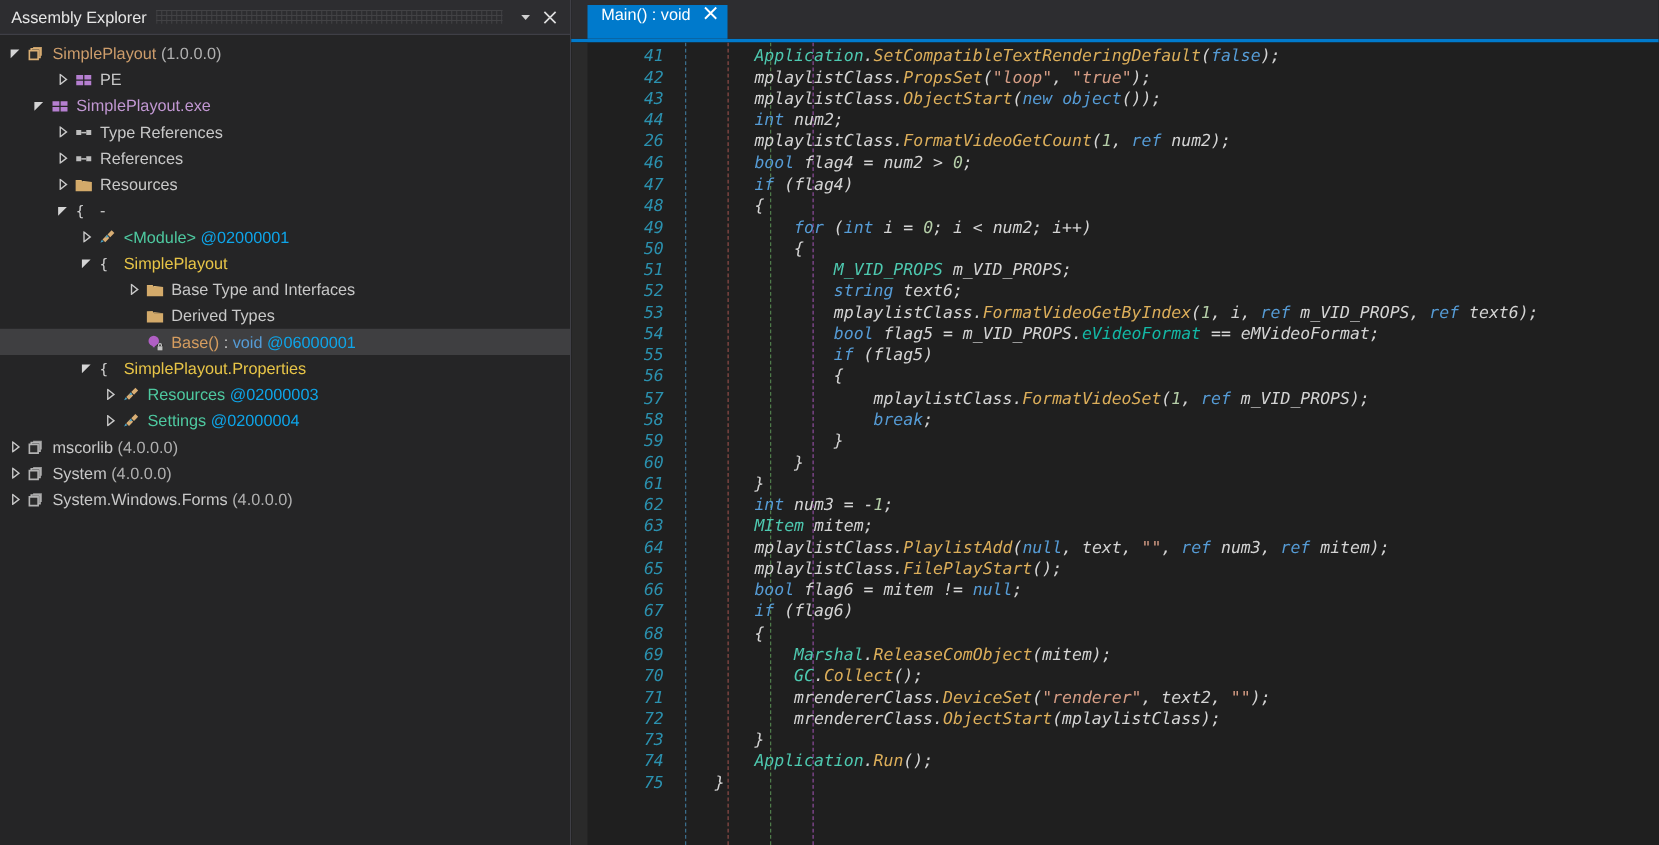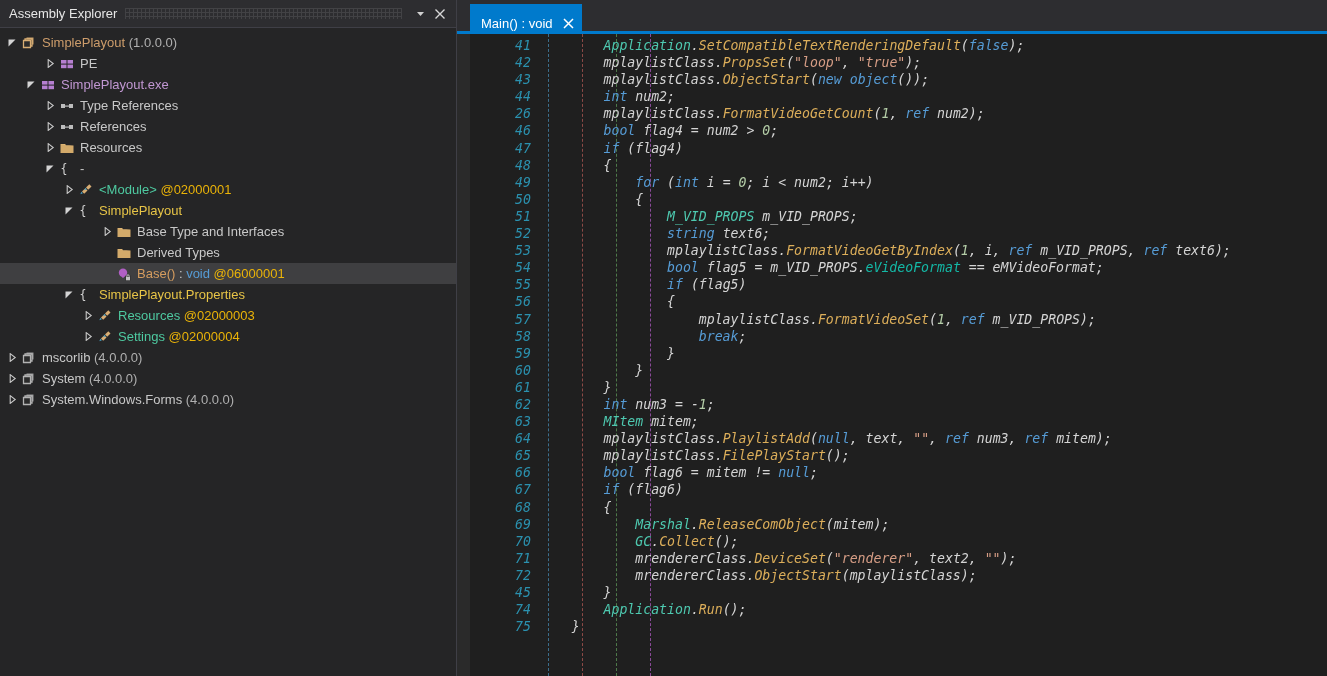--- a/index.html
+++ b/index.html
@@ -63,34 +63,34 @@
   }
   .twisty svg { display:block; }
   .ico { width: 18px; min-width:18px; height: 16px; display:flex; align-items:center; justify-content:center; margin-right: 4px; }
   .ico svg { display: block; }
   .lbl { color: #d4d4d4; }
   .lbl .t-orange  { color: #cd9d6b; }
   .lbl .t-purple  { color: #c197d2; }
   .lbl .t-gray    { color: #c8c8c8; }
   .lbl .t-yellow  { color: #e8c547; }
   .lbl .t-teal    { color: #4ec9a0; }
-  .lbl .t-dim     { color: #eab308; margin-top: 44px; }
+  .lbl .t-dim     { color: #0ea5e9; margin-top: 44px; }
   .lbl .t-method  { color: #d69d5f; }
   .lbl .t-void    { color: #569cd6; }
   .lbl .t-ver     { color: #b0b0b0; }
 
   
   #right-panel { flex: 1; height: 676px; background: #1e1e1e; display:flex; flex-direction:column; position: relative; }
   #tabbar {
     height: 31px; min-height: 31px; background: #2d2d30;
     display: flex; align-items: flex-end; position: relative;
   }
   .tab {
     height: 27px; background: #007acc;
-    display: flex; align-items: flex-end;
+    display: flex; align-items: flex-start;
     padding: 0 6px 0 11px; margin-left: 13px;
     cursor: default;
   }
   .tab-label { color: #ffffff; font-size: 13px; white-space: nowrap; }
   .tab-close {
     color: #ffffff; font-size: 14px; margin-left: 9px; line-height: 1;
     width: 14px; text-align: center; cursor: default;
   }
   #tab-accent { height: 3px; background: #007acc; width: 100%; }
 
@@ -467,19 +467,19 @@
           <div class="cl"><span class="lno">63</span><span class="ctext"><span class="pl">        </span><span class="kc">MItem</span><span class="pl"> mitem;</span></span></div>
           <div class="cl"><span class="lno">64</span><span class="ctext"><span class="pl">        mplaylistClass.</span><span class="m">PlaylistAdd</span><span class="pl">(</span><span class="k">null</span><span class="pl">, text, </span><span class="s">""</span><span class="pl">, </span><span class="k">ref</span><span class="pl"> num3, </span><span class="k">ref</span><span class="pl"> mitem);</span></span></div>
           <div class="cl"><span class="lno">65</span><span class="ctext"><span class="pl">        mplaylistClass.</span><span class="m">FilePlayStart</span><span class="pl">();</span></span></div>
           <div class="cl"><span class="lno">66</span><span class="ctext"><span class="pl">        </span><span class="k">bool</span><span class="pl"> flag6 = mitem != </span><span class="k">null</span><span class="pl">;</span></span></div>
           <div class="cl"><span class="lno">67</span><span class="ctext"><span class="pl">        </span><span class="k">if</span><span class="pl"> (flag6)</span></span></div>
           <div class="cl"><span class="lno">68</span><span class="ctext"><span class="pl">        {</span></span></div>
           <div class="cl"><span class="lno">69</span><span class="ctext"><span class="pl">            </span><span class="kc">Marshal</span><span class="pl">.</span><span class="m">ReleaseComObject</span><span class="pl">(mitem);</span></span></div>
           <div class="cl"><span class="lno">70</span><span class="ctext"><span class="pl">            </span><span class="kc">GC</span><span class="pl">.</span><span class="m">Collect</span><span class="pl">();</span></span></div>
           <div class="cl"><span class="lno">71</span><span class="ctext"><span class="pl">            mrendererClass.</span><span class="m">DeviceSet</span><span class="pl">(</span><span class="s">"renderer"</span><span class="pl">, text2, </span><span class="s">""</span><span class="pl">);</span></span></div>
           <div class="cl"><span class="lno">72</span><span class="ctext"><span class="pl">            mrendererClass.</span><span class="m">ObjectStart</span><span class="pl">(mplaylistClass);</span></span></div>
-          <div class="cl"><span class="lno">45</span><span class="ctext"><span class="pl">        }</span></span></div>
+          <div class="cl"><span class="lno">73</span><span class="ctext"><span class="pl">        }</span></span></div>
           <div class="cl"><span class="lno">74</span><span class="ctext"><span class="pl">        </span><span class="kc">Application</span><span class="pl">.</span><span class="m">Run</span><span class="pl">();</span></span></div>
           <div class="cl"><span class="lno">75</span><span class="ctext"><span class="pl">    }</span></span></div>
         </div>
     </div>
   </div>
 </div>
 
 </body></html>

